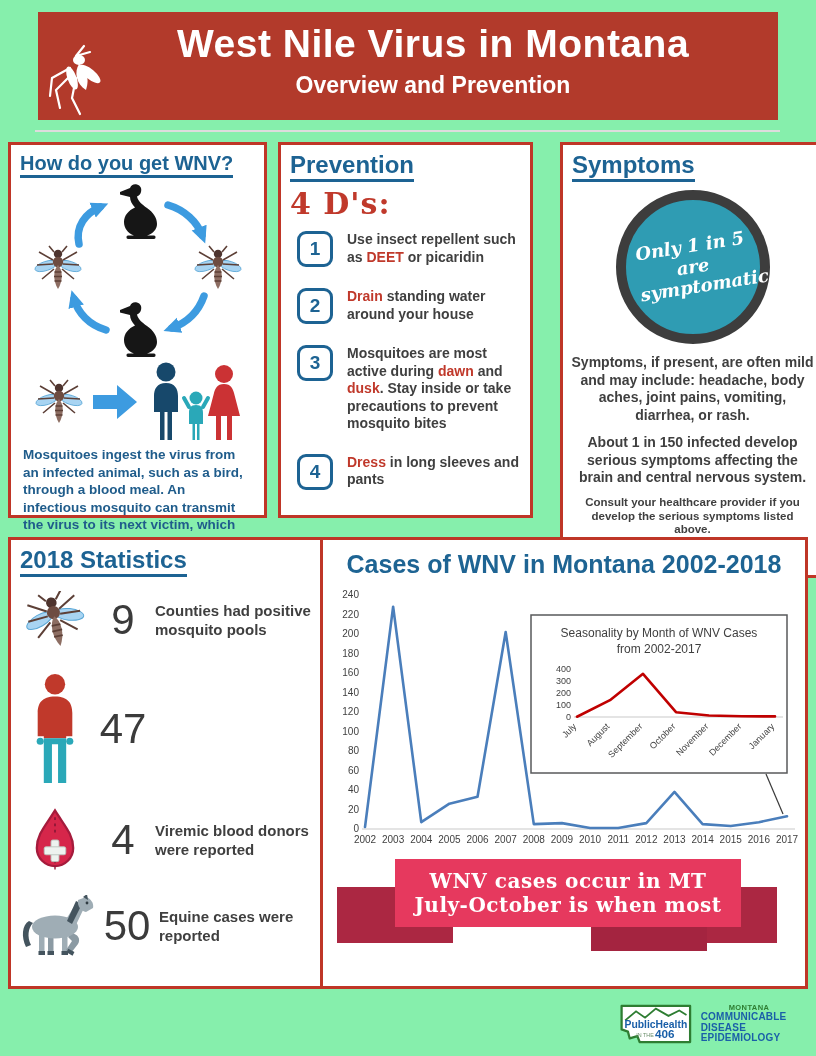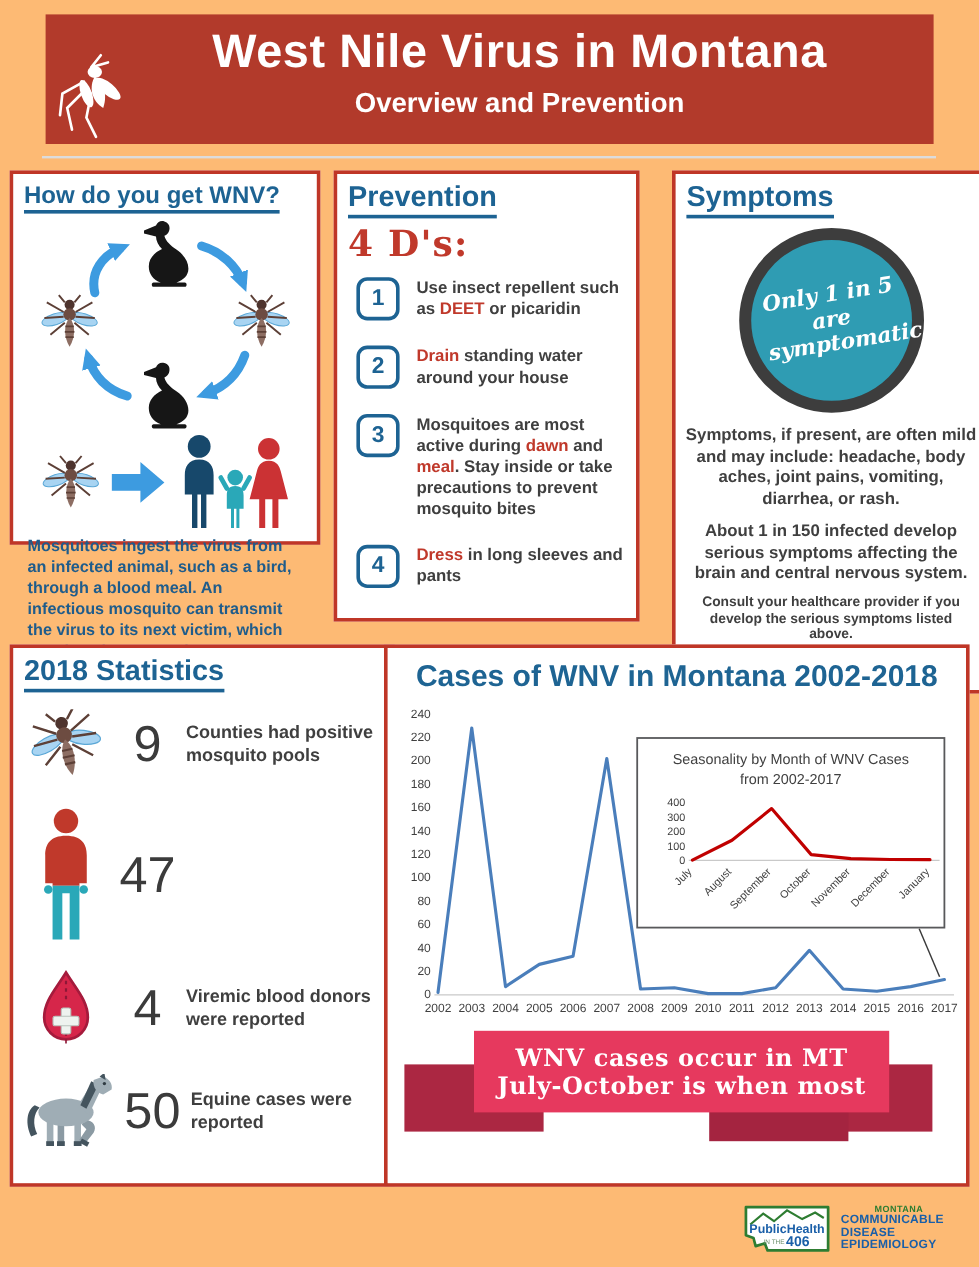--- a/index.html
+++ b/index.html
@@ -1,29 +1,29 @@
 <!DOCTYPE html>
 <html><head>
 <meta charset="utf-8">
 <style>
   html,body{margin:0;padding:0;background:#fff;}
-  .page{position:relative;width:816px;height:1056px;background:#fdba74;overflow:hidden;
+  .page{position:relative;width:816px;height:1056px;background:#86efac;overflow:hidden;
         font-family:"Liberation Sans",sans-serif;}
 
   
   .banner{position:absolute;left:38px;top:12px;width:740px;height:108px;background:#b23a2b;}
   .banner-mosquito{position:absolute;left:8px;top:26px;}
   .banner-text{position:absolute;left:60px;right:10px;top:8px;text-align:center;color:#fff;}
   .banner-text h1{margin:2px 0 0;font-size:39px;letter-spacing:.5px;font-weight:700;}
   .banner-text h2{margin:6px 0 0;font-size:23px;font-weight:700;}
   .rule{position:absolute;left:35px;top:130px;width:745px;height:2px;background:#dcdcdc;}
 
   
   .panel{position:absolute;background:#fff;border:3px solid #bf3627;box-sizing:border-box;}
-  .p-trans{left:8px;top:142px;width:259px;height:312px;}
+  .p-trans{left:8px;top:142px;width:259px;height:376px;}
   .p-prev{left:278px;top:142px;width:255px;height:376px;}
   .p-symp{left:560px;top:142px;width:265px;height:436px;}
   .p-stats{left:8px;top:537px;width:321px;height:452px;}
   .p-chart{left:320px;top:537px;width:488px;height:452px;}
 
   .phead{display:inline-block;margin:7px 0 0 9px;font-size:21px;font-weight:700;color:#1d6393;
          border-bottom:3px solid #1d6393;padding-bottom:1px;line-height:1.1;}
   .p-prev .phead,.p-symp .phead,.p-stats .phead{font-size:24px;}
 
   
@@ -167,21 +167,21 @@
     <div class="prev-item">
       <div class="numbox">1</div>
       <p class="prev-text"><span class="c-dark">Use insect repellent such as </span><span class="c-red">DEET</span><span class="c-dark"> or picaridin</span></p>
     </div>
     <div class="prev-item">
       <div class="numbox">2</div>
       <p class="prev-text"><span class="c-red">Drain</span><span class="c-dark"> standing water around your house</span></p>
     </div>
     <div class="prev-item">
       <div class="numbox">3</div>
-      <p class="prev-text"><span class="c-dark">Mosquitoes are most active during </span><span class="c-red">dawn</span><span class="c-dark"> and </span><span class="c-red">meal</span><span class="c-dark">. Stay inside or take precautions to prevent mosquito bites</span></p>
+      <p class="prev-text"><span class="c-dark">Mosquitoes are most active during </span><span class="c-red">dawn</span><span class="c-dark"> and </span><span class="c-red">dusk</span><span class="c-dark">. Stay inside or take precautions to prevent mosquito bites</span></p>
     </div>
     <div class="prev-item">
       <div class="numbox">4</div>
       <p class="prev-text"><span class="c-red">Dress</span><span class="c-dark"> in long sleeves and pants</span></p>
     </div>
   </section>
 
   <section class="panel p-symp">
     <h3 class="phead">Symptoms</h3>
     <div class="badge-wrap">

